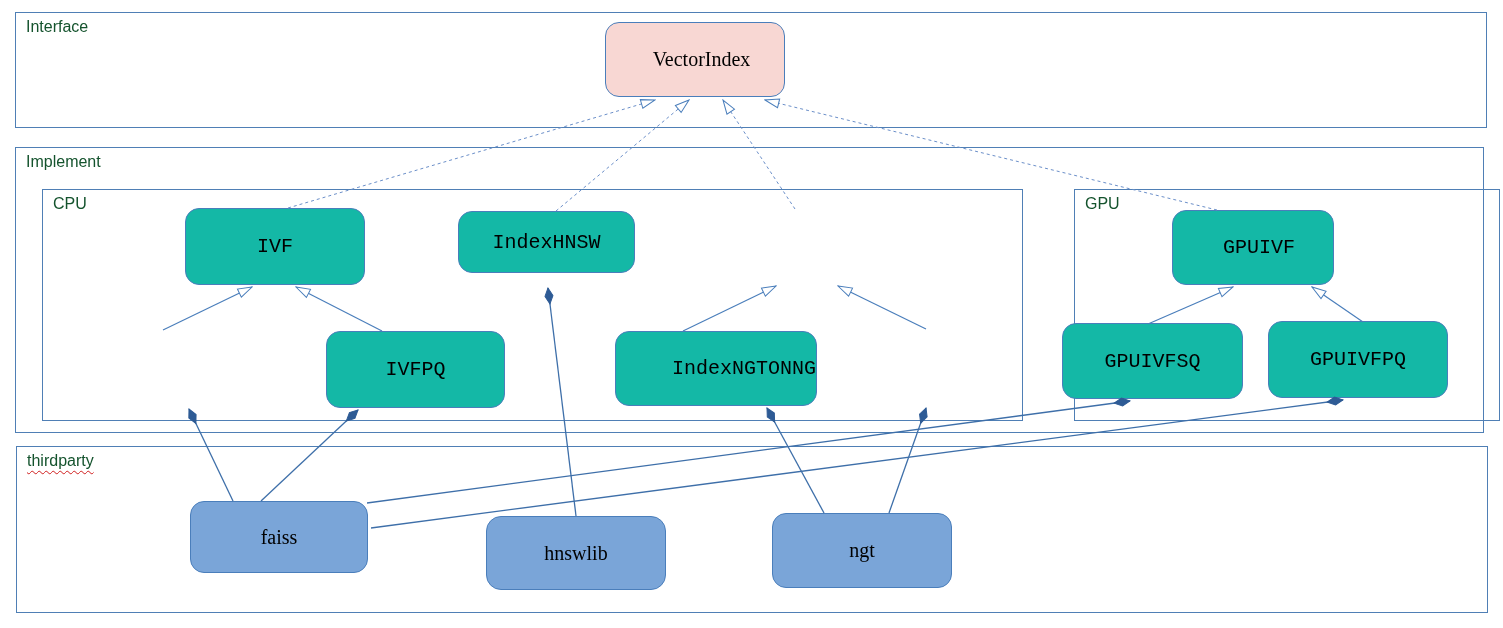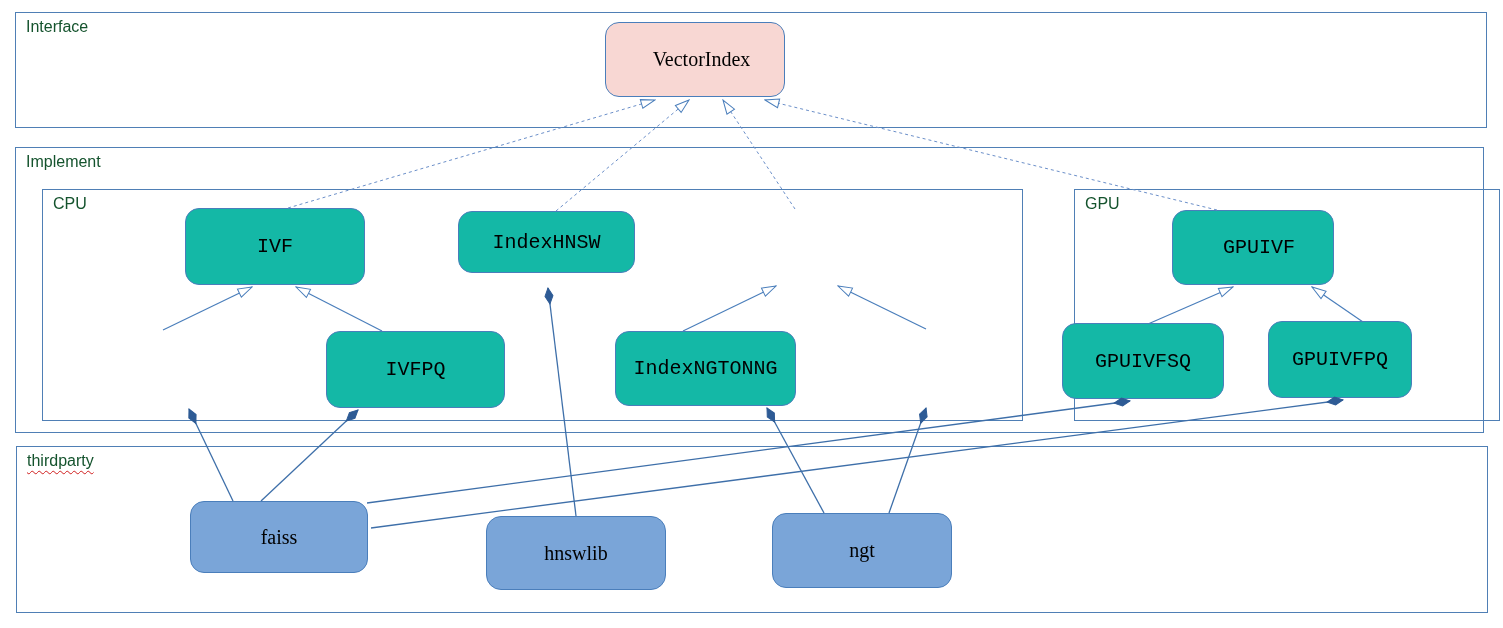--- a/index.html
+++ b/index.html
@@ -93,34 +93,34 @@
   <div class="node green" style="left:458px;top:211px;width:177px;height:62px;">
     <span>IndexHNSW</span>
   </div>
 
 
 
   <div class="node green" style="left:292px;top:331px;width:179px;height:77px;margin-left:34px;">
     <span>IVFPQ</span>
   </div>
 
-  <div class="node green" style="left:615px;top:331px;width:181px;height:75px;">
+  <div class="node green" style="left:615px;top:331px;width:202px;height:75px;justify-content:flex-end;">
     <span>IndexNGTONNG</span>
   </div>
 
 
   <div class="node green" style="left:1172px;top:210px;width:162px;height:75px;padding-left:12px;">
     <span>GPUIVF</span>
   </div>
 
-  <div class="node green" style="left:1062px;top:323px;width:162px;height:76px;">
+  <div class="node green" style="left:1062px;top:323px;width:181px;height:76px;">
     <span>GPUIVFSQ</span>
   </div>
 
-  <div class="node green" style="left:1268px;top:321px;width:144px;height:77px;">
+  <div class="node green" style="left:1268px;top:321px;width:180px;height:77px;">
     <span>GPUIVFPQ</span>
   </div>
 
   <div class="node blue" style="left:190px;top:501px;width:178px;height:72px;">
     <span>faiss</span>
   </div>
 
   <div class="node blue" style="left:486px;top:516px;width:180px;height:74px;border-radius:15px;">
     <span>hnswlib</span>
   </div>

